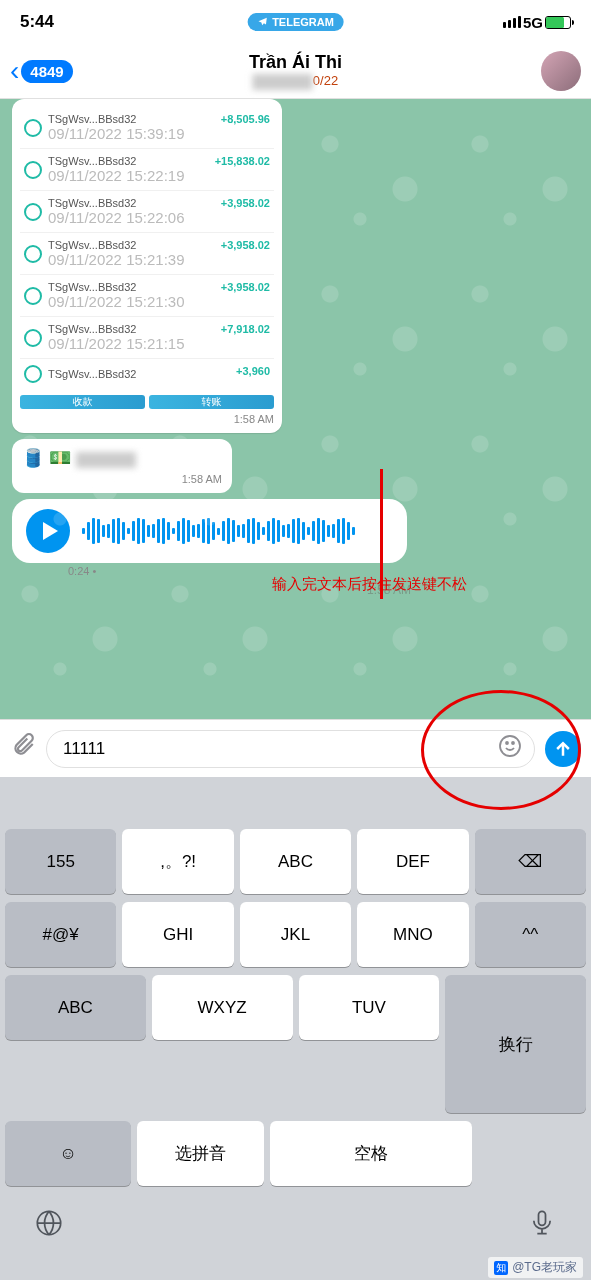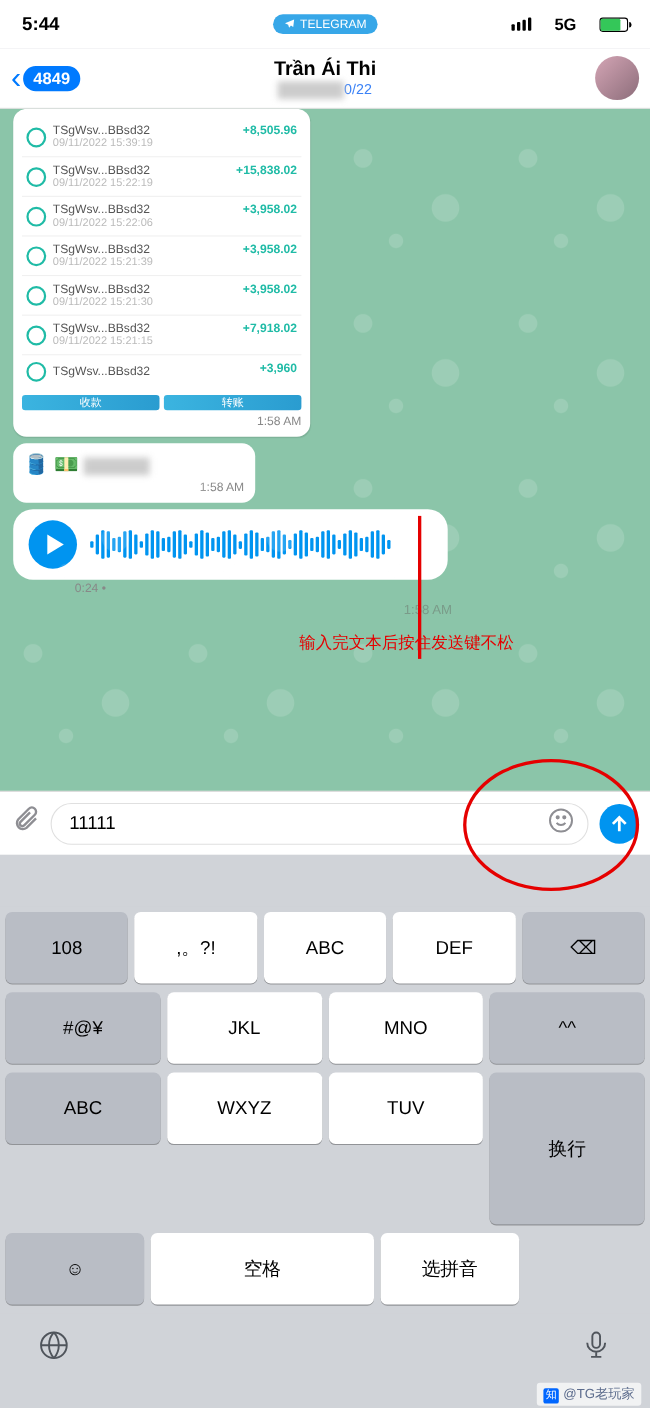--- a/index.html
+++ b/index.html
@@ -1,44 +1,44 @@
 <!DOCTYPE html>
 <html><head>
 <meta charset="utf-8">
 <style>
 *{box-sizing:border-box;margin:0;padding:0;font-family:-apple-system,BlinkMacSystemFont,"Segoe UI",sans-serif}
 body{width:591px;height:1280px;background:#d0d3d8;overflow:hidden;position:relative}
 .status-bar{height:44px;display:flex;justify-content:space-between;align-items:center;padding:0 20px;background:#fff;position:relative}
 .status-time{font-size:17px;font-weight:600}
-.status-pill{position:absolute;left:50%;transform:translateX(-50%);background:#37a7e8;color:#fff;font-size:11px;font-weight:400;padding:3px 10px;border-radius:10px;display:flex;align-items:center;gap:5px}
-.status-right{display:flex;align-items:center;gap:21px;font-size:15px;font-weight:600}
+.status-pill{position:absolute;left:50%;transform:translateX(-50%);background:#37a7e8;color:#fff;font-size:11px;font-weight:700;padding:3px 10px;border-radius:10px;display:flex;align-items:center;gap:5px}
+.status-right{display:flex;align-items:center;gap:2px;font-size:15px;font-weight:600}
 .signal{display:flex;gap:2px;align-items:flex-end}
 .bar{width:3px;background:#000;border-radius:1px}
 .b1{height:6px}.b2{height:8px}.b3{height:10px}.b4{height:12px}
 .battery{width:26px;height:13px;border:1.5px solid #000;border-radius:3px;position:relative}
 .battery::after{content:"";position:absolute;right:-4px;top:3px;width:2px;height:5px;background:#000;border-radius:0 2px 2px 0}
 .battery-fill{height:100%;width:75%;background:#34c759;border-radius:1.5px}
 .header{height:55px;background:#fff;display:flex;align-items:center;padding:0 10px;position:relative;border-bottom:.5px solid #e0e0e0}
 .back{display:flex;align-items:center;gap:2px}
 .back-chev{color:#007aff;font-size:28px;font-weight:300}
 .badge{background:#007aff;color:#fff;font-size:15px;font-weight:600;padding:3px 9px;border-radius:13px}
 .title-area{position:absolute;left:50%;transform:translateX(-50%);text-align:center}
 .chat-title{font-size:18px;font-weight:600}
-.chat-sub{font-size:13px;color:#3b82f6}
+.chat-sub{font-size:13px;color:#c2410c}
 .avatar{width:40px;height:40px;border-radius:50%;background:linear-gradient(135deg,#d4a5b5,#8c6d7a);margin-left:auto}
 .chat-area{height:620px;background:#8bc5a9;position:relative;overflow:hidden}
 .chat-pattern{position:absolute;inset:0;opacity:.15;background:radial-gradient(circle at 20% 30%,#fff 8px,transparent 9px),radial-gradient(circle at 70% 60%,#fff 12px,transparent 13px),radial-gradient(circle at 40% 80%,#fff 6px,transparent 7px);background-size:150px 150px}
 .bubble{background:#fff;border-radius:12px;padding:8px;margin:6px 12px;max-width:270px;position:relative;box-shadow:0 1px 1px rgba(0,0,0,.1)}
 .tx-list{font-size:11px}
 .tx-row{display:flex;justify-content:space-between;padding:6px 4px;border-bottom:.5px solid #f0f0f0;gap:8px}
 .tx-row:last-child{border:none}
 .tx-icon{width:18px;height:18px;border:2px solid #1fbba6;border-radius:50%;flex-shrink:0;margin-right:6px;display:inline-block;vertical-align:middle}
 .tx-left{display:flex;align-items:center}
 .tx-name{color:#555;font-weight:400}
-.tx-date{color:#bbb;font-size:10px}
+.tx-date{color:#bbb;font-size:15px}
 .tx-amt{color:#1fbba6;font-weight:600;font-size:11px}
 .tx-btns{display:flex;gap:4px;margin-top:6px}
 .tx-btn{flex:1;height:14px;background:linear-gradient(90deg,#3bb4e0,#2a9cd0);color:#fff;font-size:10px;border-radius:3px;display:flex;align-items:center;justify-content:center}
 .msg-time{font-size:11px;color:#888;text-align:right;margin-top:4px}
 .small-bubble{background:#fff;border-radius:12px;padding:8px 10px;margin:6px 12px;width:220px;font-size:14px}
 .voice-bubble{background:#fff;border-radius:18px;padding:10px 14px;margin:6px 12px;width:395px;display:flex;align-items:center;gap:12px}
 .play-btn{width:44px;height:44px;background:#0094f0;border-radius:50%;display:flex;align-items:center;justify-content:center;flex-shrink:0}
 .play-tri{width:0;height:0;border-left:15px solid #fff;border-top:9px solid transparent;border-bottom:9px solid transparent;margin-left:4px}
 .wave{flex:1;height:30px;display:flex;align-items:center;gap:2px}
 .wave span{width:3px;background:#0094f0;border-radius:1px}
@@ -283,42 +283,43 @@
     <svg width="20" height="20" viewBox="0 0 24 24" fill="none" stroke="#fff" stroke-width="3">
         <path d="M12 20V5M5 12l7-7 7 7"></path>
       </svg>
   </div>
 </div>
 
 <div class="kbd-divider"></div>
 
 <div class="keyboard">
   <div class="kbd-row" id="kr1">
-      <div class="key gray">108</div>
+      <div class="key gray">155</div>
       <div class="key">,。?!</div>
       <div class="key">ABC</div>
       <div class="key">DEF</div>
       <div class="key gray">⌫</div>
     </div>
   <div class="kbd-row" id="kr2">
       <div class="key gray">#@¥</div>
+      <div class="key">GHI</div>
       <div class="key">JKL</div>
       <div class="key">MNO</div>
       <div class="key gray">^^</div>
     </div>
   <div class="kbd-row" id="kr3">
       <div class="key gray">ABC</div>
       <div class="key">WXYZ</div>
       <div class="key">TUV</div>
       <div class="key gray" style="height: 138px; position: relative;">换行</div>
     </div>
   <div class="kbd-row" id="kr4">
       <div class="key gray">☺</div>
+      <div class="key">选拼音</div>
       <div class="key" style="flex: 1.6 1 0%;">空格</div>
-      <div class="key">选拼音</div>
       <div style="flex: 0 0 108px; visibility: hidden;"></div>
     </div>
   <div class="kbd-bottom">
     <span class="globe">
       <svg width="28" height="28" viewBox="0 0 24 24" fill="none" stroke="#50555c" stroke-width="1.5">
           <circle cx="12" cy="12" r="10"></circle>
           <path d="M2 12h20M12 2a15 15 0 010 20M12 2a15 15 0 000 20"></path>
         </svg>
     </span>
     <span class="mic">

